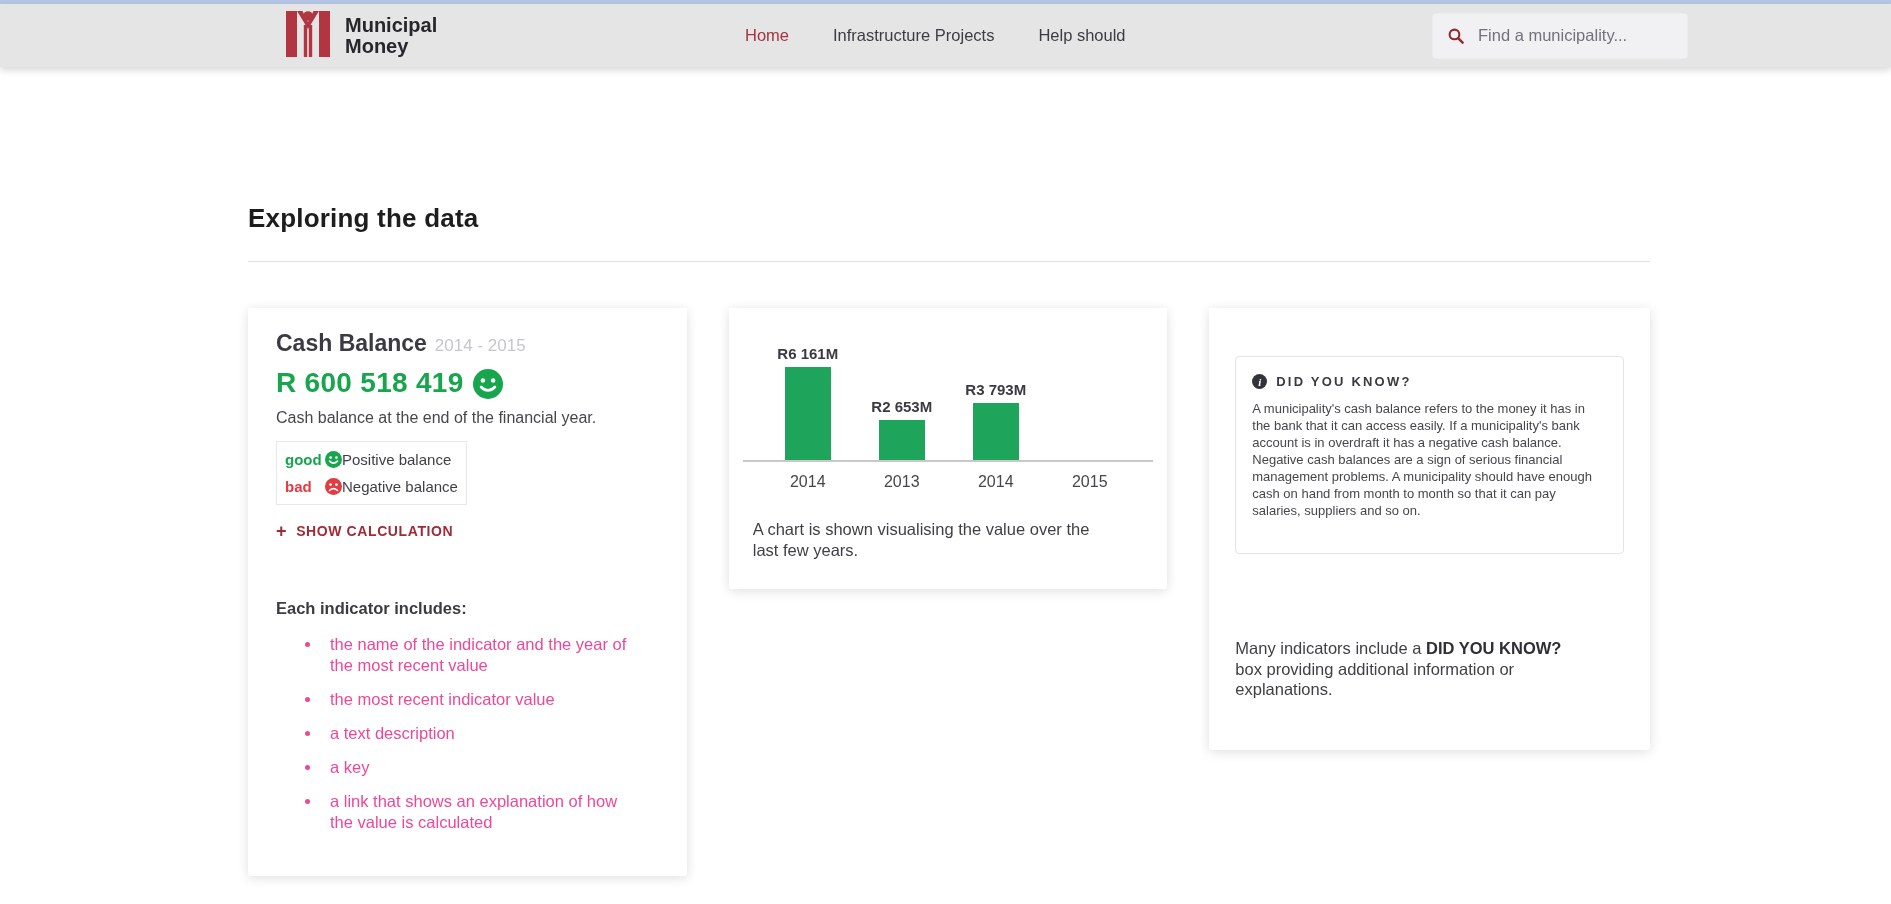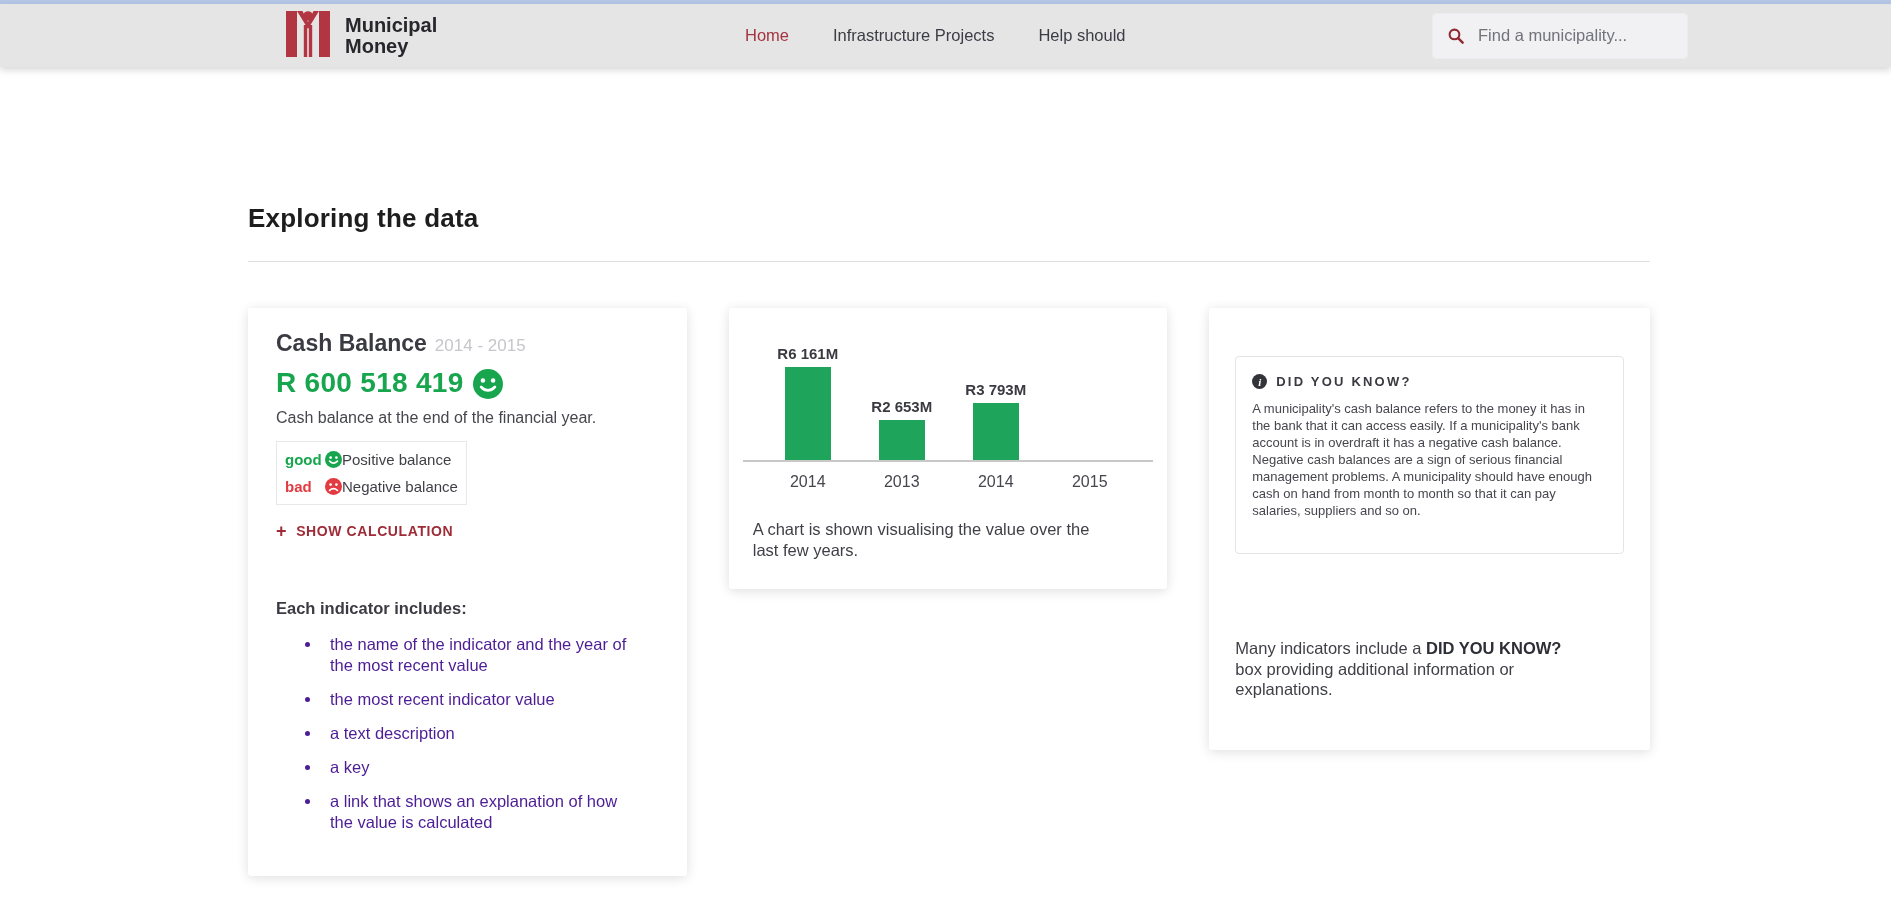--- a/index.html
+++ b/index.html
@@ -57,21 +57,21 @@
   .icon-good { color:#17a64d; }
   .icon-bad { color:#e23b41; }
   .show-calc {
     margin-top:18px; display:flex; align-items:center; gap:9px; cursor:pointer;
     color:#9e2b36; font-size:14px; font-weight:bold; letter-spacing:.6px;
   }
   .plus-icon { font-size:18px; font-weight:bold; line-height:14px; }
   .includes-heading { margin-top:60px; font-size:16.5px; font-weight:bold; color:#3b3b43; }
   .includes-list { margin:16px 0 0; padding-left:46px; }
   .includes-list li {
-    max-width:310px; font-size:16.5px; line-height:21px; color:#4c1d95;
+    max-width:310px; font-size:16.5px; line-height:21px; color:#ec4899;
     margin-bottom:13px; padding-left:8px;
   }
   
   .card-chart { width:440px; padding:8px 0 28px; }
   .chart-wrap { margin:0 14px; padding-left:18px; height:146px; display:flex; align-items:flex-end; border-bottom:2px solid #c8c8c8; }
   .bar-col { width:94px; display:flex; flex-direction:column; align-items:center; justify-content:flex-end; }
   .bar-label { font-size:15px; font-weight:bold; color:#3a3a42; white-space:nowrap; margin-bottom:5px; }
   .bar { width:46px; }
   .chart-years { margin:0 14px; padding-left:18px; display:flex; }
   .year-label { width:94px; text-align:center; font-size:16px; color:#46464e; padding-top:11px; }

